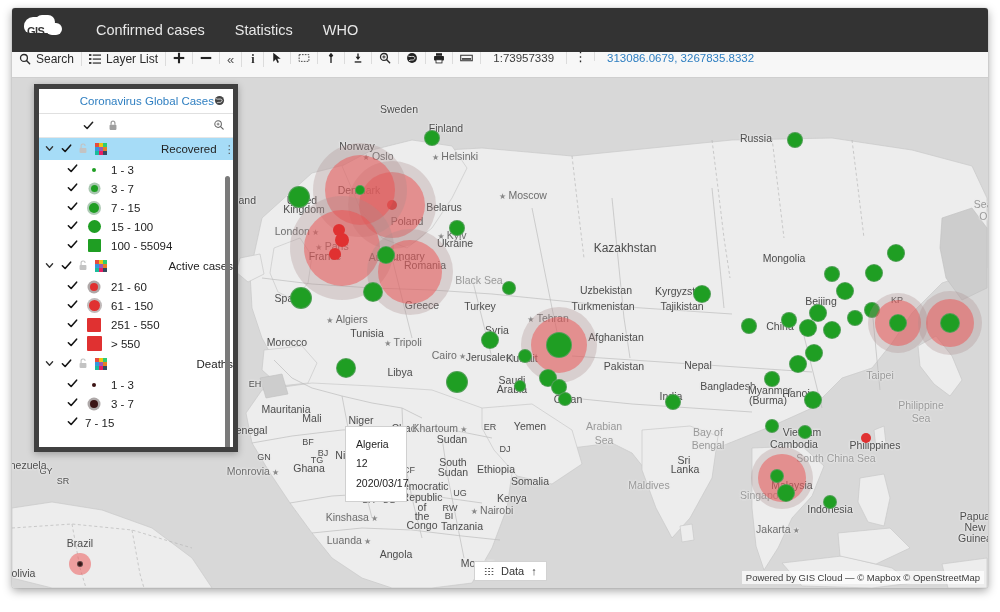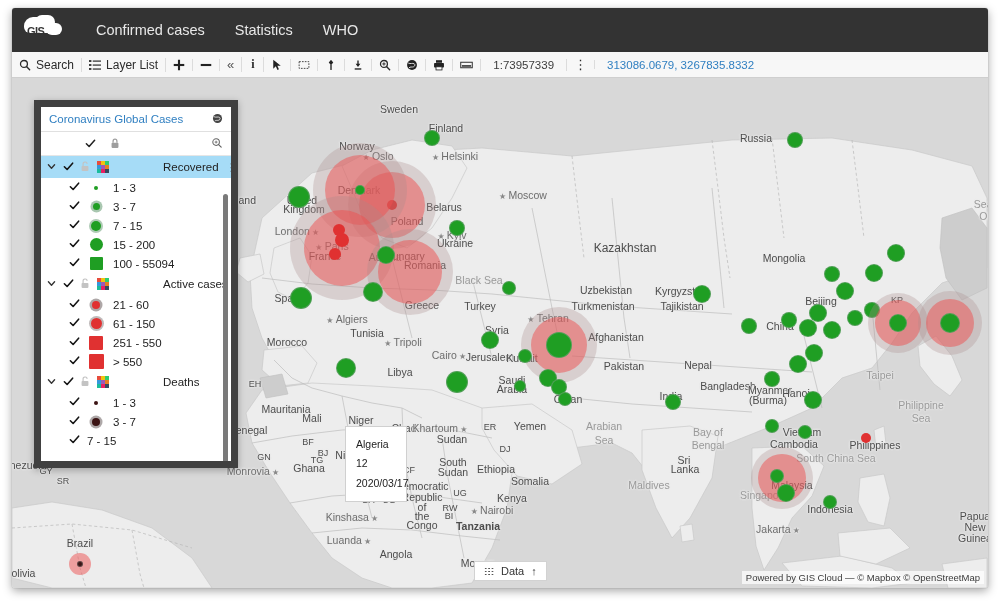--- a/index.html
+++ b/index.html
@@ -50,21 +50,21 @@
     color: #e8e8e8; font-size: 14.5px; padding: 6px 0; margin-left: 30px;
     cursor: pointer; white-space: nowrap;
   }
   .navitem:first-of-type { margin-left: 36px; }
 
   
   #toolbar {
     position: absolute; left: 0; top: 44px; right: 0; height: 26px;
     background: #f7f7f7;
     border-bottom: 1px solid #cfcfcf;
-    display: flex; align-items: center;
+    display: flex; align-items: flex-start;
     font-size: 12px; color: #2b2b2b;
     z-index: 30;
   }
   .tb {
     display: flex; align-items: center; justify-content: center;
     padding: 0 7px; border-right: 1px solid #dcdcdc;
     cursor: pointer; white-space: nowrap; gap: 5px;
     min-width: 22px;
   }
   .tb .lbl { font-size: 12px; }
@@ -99,28 +99,29 @@
 
   .marker { position: absolute; border-radius: 50%; transform: translate(-50%,-50%); pointer-events: none; }
   .halo-r  { background: rgba(237,80,80,.50); }
   .halo-r2 { background: rgba(170,140,140,.30); }
   .dot-g   { background: #1f9e23; border: 1.5px solid rgba(120,160,130,.55); }
   .dot-d   { background: #3b1414; border: 1.5px solid rgba(130,120,120,.5); }
   .dot-r   { background: #e03131; }
 
   
   #panel {
-    position: absolute; left: 22px; top: 92px;
+    position: absolute; left: 22px; top: 76px;
     width: 204px; height: 368px;
     background: #ffffff;
-    border: 7px solid #404040;
+    border: 5px solid #404040;
     box-shadow: 0 2px 7px rgba(0,0,0,.28);
     z-index: 40;
     display: flex; flex-direction: column;
     overflow: hidden;
+    text-align: right;
   }
   #panelHead {
     height: 25px; display: flex; align-items: center;
     padding: 0 8px; border-bottom: 1px solid #e0e0e0;
     flex: 0 0 auto;
   }
   #panelTitle { color: #2f7fc1; font-size: 11.5px; flex: 1; cursor: pointer; }
   #panelSub {
     height: 24px; display: flex; align-items: center;
     border-bottom: 1px solid #e6e6e6; flex: 0 0 auto;
@@ -500,21 +501,21 @@
         <div class="mlabel dark" style="left: 410px; top: 438px;">the</div>
         <div class="mlabel dark" style="left: 410px; top: 447px;">Congo</div>
         <div class="mlabel dark small" style="left: 356px; top: 422px;">GA</div>
         <div class="mlabel dark small" style="left: 377px; top: 422px;">CG</div>
         <div class="mlabel dark small" style="left: 448px; top: 415px;">UG</div>
         <div class="mlabel dark" style="left: 478px; top: 420px; margin-left: 22px;">Kenya</div>
         <div class="mlabel cap" style="left: 480px; top: 432px;">Nairobi</div>
         <div class="mlabel dark small" style="left: 438px; top: 430px;">RW</div>
         <div class="mlabel dark small" style="left: 437px; top: 438px;">BI</div>
         <div class="mlabel capafter" style="left: 340px; top: 439px;">Kinshasa</div>
-        <div class="mlabel dark" style="left: 466px; top: 448px; font-weight: bold;">Tanzania</div>
+        <div class="mlabel dark" style="left: 450px; top: 448px;">Tanzania</div>
         <div class="mlabel capafter" style="left: 337px; top: 462px;">Luanda</div>
         <div class="mlabel dark" style="left: 384px; top: 476px;">Angola</div>
         <div class="mlabel dark" style="left: 466px; top: 485px;">Mozam</div>
         <div class="mlabel sea" style="left: 637px; top: 407px;">Maldives</div>
         <div class="mlabel dark" style="left: 672px; top: 382px;">Sri</div>
         <div class="mlabel dark" style="left: 673px; top: 391px;">Lanka</div>
         <div class="mlabel dark" style="left: 790px; top: 354px;">Vietnam</div>
         <div class="mlabel dark" style="left: 782px; top: 366px;">Cambodia</div>
         <div class="mlabel sea" style="left: 824px; top: 380px;">South China Sea</div>
         <div class="mlabel sea" style="left: 909px; top: 327px;">Philippine</div>
@@ -695,21 +696,21 @@
             </span>
             <span>7 - 15</span>
           </div>
           <div class="cls">
             <span class="chk"><svg width="11" height="11" viewBox="0 0 16 16">
                 <path d="M2,8.4 L6,12.4 L14,3.2" fill="none" stroke="#141414" stroke-width="2.3" stroke-linecap="round" stroke-linejoin="round"></path>
               </svg></span>
             <span class="sw">
               <span style="display: inline-block; width: 13px; height: 13px; background: rgb(31, 158, 35); border-radius: 50%;"></span>
             </span>
-            <span>15 - 200</span>
+            <span>15 - 100</span>
           </div>
           <div class="cls">
             <span class="chk"><svg width="11" height="11" viewBox="0 0 16 16">
                 <path d="M2,8.4 L6,12.4 L14,3.2" fill="none" stroke="#141414" stroke-width="2.3" stroke-linecap="round" stroke-linejoin="round"></path>
               </svg></span>
             <span class="sw">
               <span style="display: inline-block; width: 13px; height: 13px; background: rgb(31, 158, 35); border-radius: 1px;"></span>
             </span>
             <span>100 - 55094</span>
           </div>

